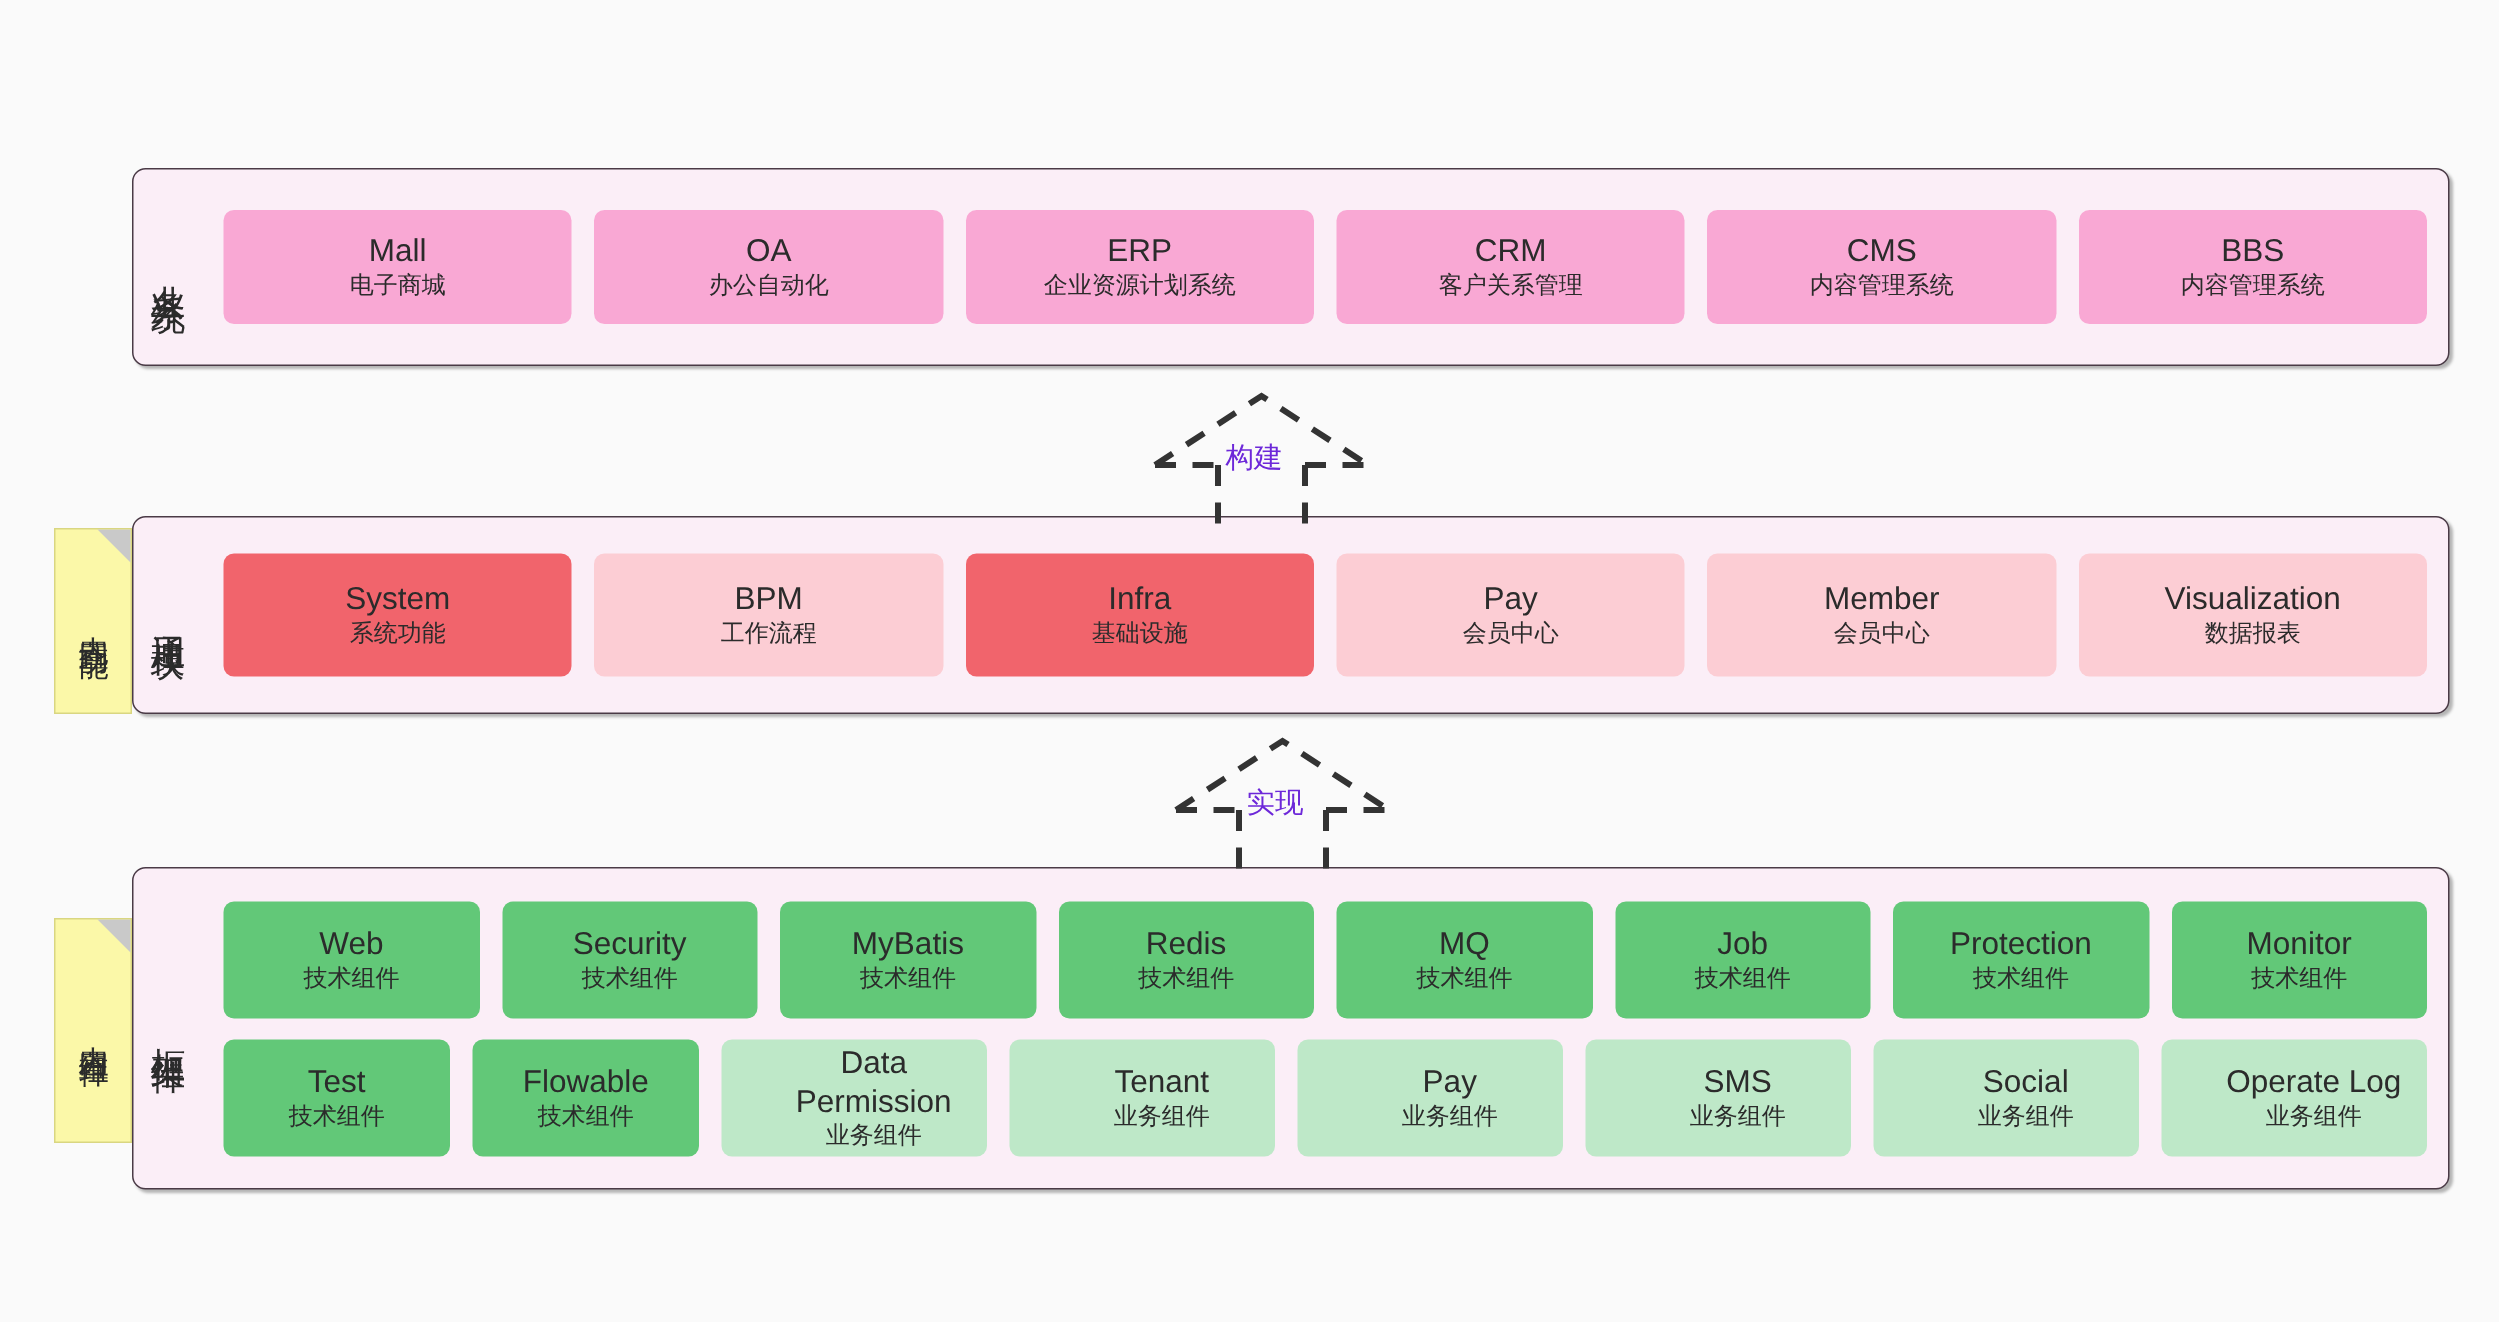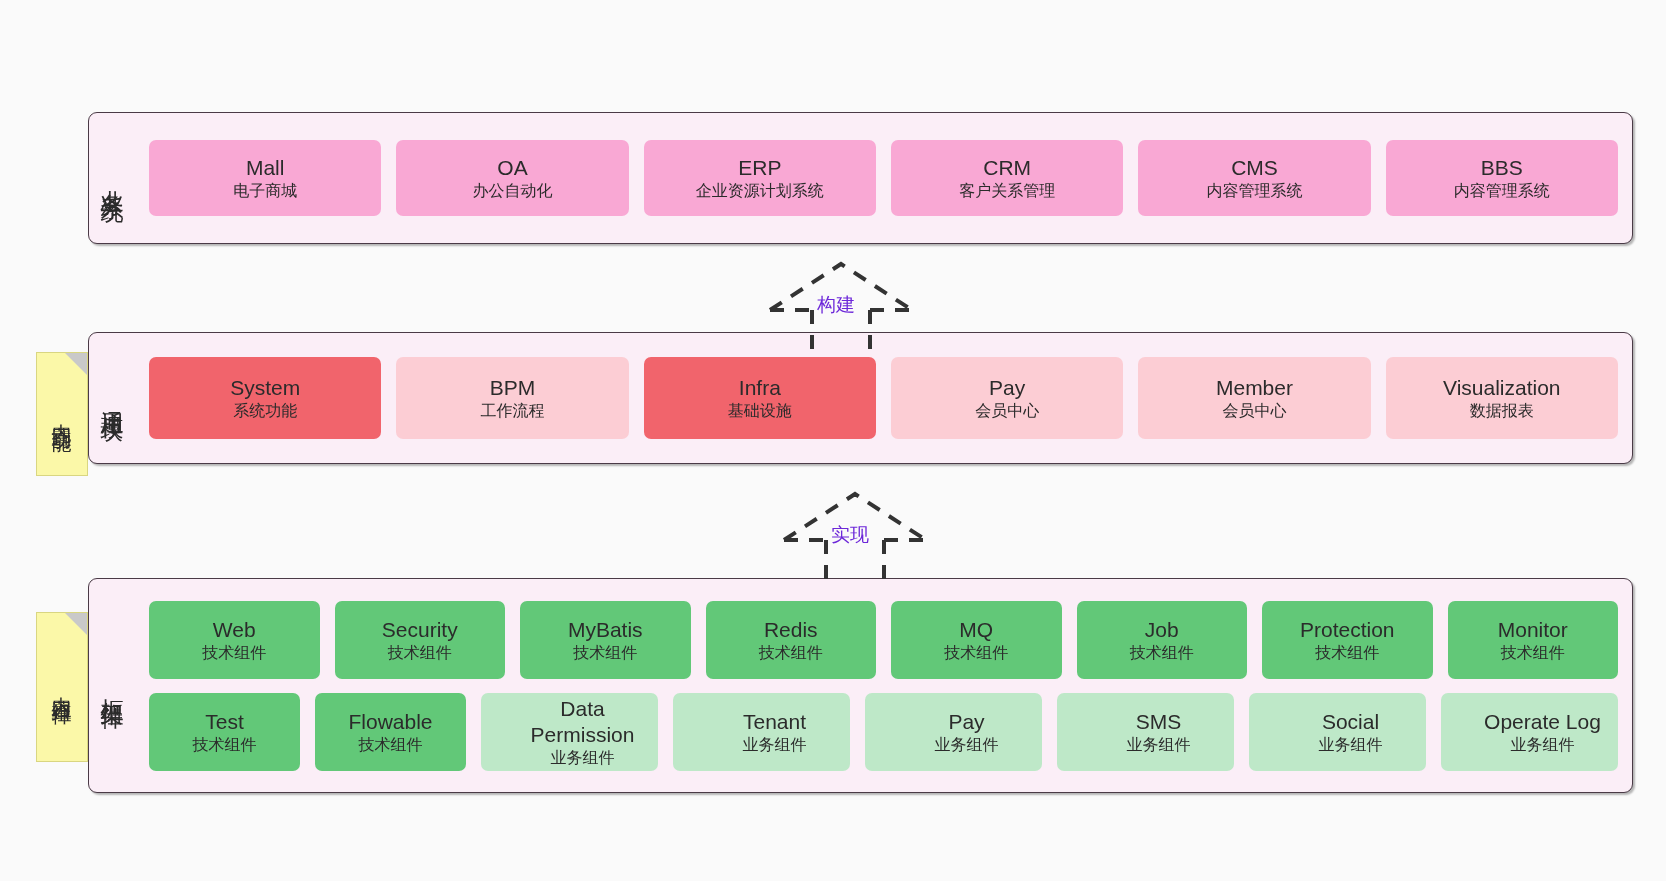--- a/index.html
+++ b/index.html
@@ -67,21 +67,21 @@
   .node .cn { font-size: 16px; }
 
   .n-blue   { background: #f9a8d4; }
   .n-red    { background: #f1646c; }
   .n-pink   { background: #fccdd4; }
   .n-green  { background: #62c878; }
   .n-lgreen { background: #bee8c8; padding-left: 32px; }
 
   
   #layer-business  { left: 88px;  top: 112px; width: 1545px; height: 132px; }
-  #layer-common    { left: 88px;  top: 332px; width: 1545px; height: 132px; }
+  #layer-common    { left: 88px;  top: 344px; width: 1545px; height: 132px; }
   #layer-framework { left: 88px;  top: 578px; width: 1545px; height: 215px; }
 
   #layer-business  .node { height: 76px; }
   #layer-common    .node { height: 82px; }
   #layer-framework .node { height: 78px; align-items: center; }
 
   
   .note {
     position: absolute;
     background: #fbf8a8;

